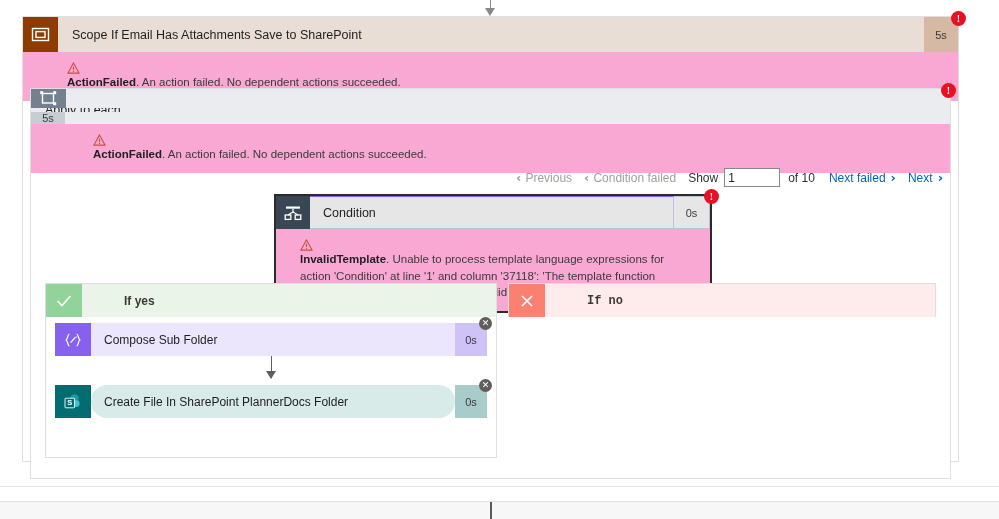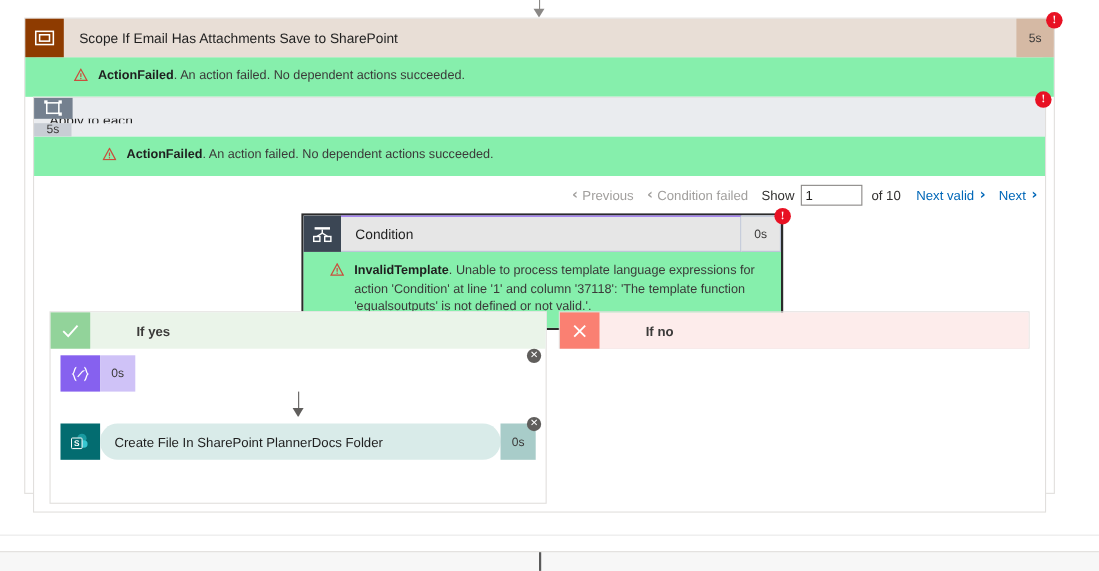--- a/index.html
+++ b/index.html
@@ -86,27 +86,28 @@
     color: #3b3a39;
   }
 
   
   .scope-header { background: #e8ded6; border-radius: 11px; }
   .scope-header .node-icon { background: #8e3b00; }
   .scope-header .node-time { background: #d5b9a4; }
 
   
   .err-strip {
-    background: #86efac;
+    background: #f9a8d4;
     display: flex;
     align-items: flex-start;
     padding: 9px 12px 10px 0;
     font-size: 11.5px;
     line-height: 1.45;
     color: #3b3a39;
+    flex-direction: column;
   }
   .err-strip.indent-a { padding-left: 44px; }
   .err-strip.indent-b { padding-left: 62px; }
   .err-strip.indent-c { padding-left: 24px; }
   .warn-tri {
     width: 13px;
     min-width: 13px;
     height: 12px;
     margin-right: 9px;
     margin-top: 1px;
@@ -216,21 +217,21 @@
   }
 
   
   .branch {
     position: absolute;
     box-sizing: border-box;
     border: 1px solid #e1dfdd;
     background: #ffffff;
   }
   .branch-yes { left: 45px; top: 283px; width: 452px; height: 175px; }
-  .branch-no  { left: 508px; top: 283px; width: 428px; height: 34px; }
+  .branch-no  { left: 508px; top: 283px; width: 428px; height: 34px; font-family: Liberation Mono, monospace; }
 
   .branch-header {
     display: flex;
     align-items: stretch;
     height: 33px;
     gap: 30px;
   }
   .branch-icon {
     width: 36px;
     min-width: 36px;
@@ -419,21 +420,21 @@
     <span>Previous</span>
   </div>
   <div class="pager-btn">
     <span class="chev">‹</span>
     <span>Condition failed</span>
   </div>
   <span class="pager-label">Show</span>
   <input class="pager-input" type="text" value="1" style="">
   <span class="pager-of">of 10</span>
   <div class="pager-btn enabled">
-    <span>Next valid</span>
+    <span>Next failed</span>
     <span class="chev chev-r">›</span>
   </div>
   <div class="pager-btn enabled" style="margin-right:0;">
     <span>Next</span>
     <span class="chev chev-r">›</span>
   </div>
 </div>
 
 <div class="cond-card">
   <div class="node-header cond-header">
@@ -475,20 +476,21 @@
 
 <div class="action-node node-compose">
   <div class="action-icon">
     <svg width="20" height="20" viewBox="0 0 20 20">
       <path d="M6.4 4 C4.6 4 4.8 9 3.2 10 C4.8 11 4.6 16 6.4 16" fill="none" stroke="#ffffff" stroke-width="1.2"></path>
       <path d="M13.6 4 C15.4 4 15.2 9 16.8 10 C15.2 11 15.4 16 13.6 16" fill="none" stroke="#ffffff" stroke-width="1.2"></path>
       <line x1="7.6" y1="12.6" x2="12.4" y2="7.2" stroke="#ffffff" stroke-width="1.2"></line>
       <path d="M12.4 7.2 L13.4 6.2 L14 7 L12.9 7.9 Z" fill="#ffffff"></path>
     </svg>
   </div>
+  <div class="action-title">Compose Sub Folder</div>
   <div class="action-time">0s</div>
 </div>
 <div class="close-dot" style="left:479px; top:317px;">✕</div>
 
 <div class="mini-conn"></div>
 <div class="mini-head"></div>
 
 <div class="action-node node-spfile">
   <div class="action-icon">
     <svg width="22" height="22" viewBox="0 0 22 22">

